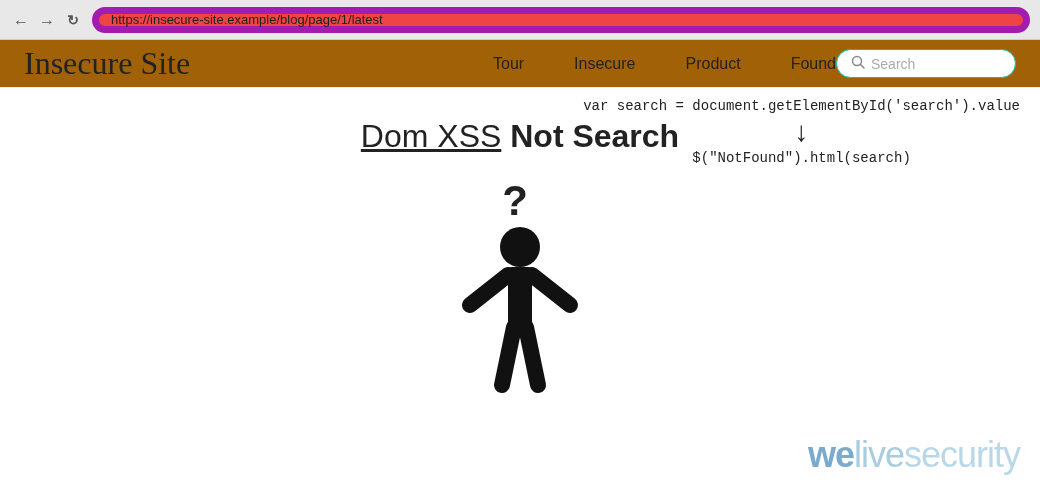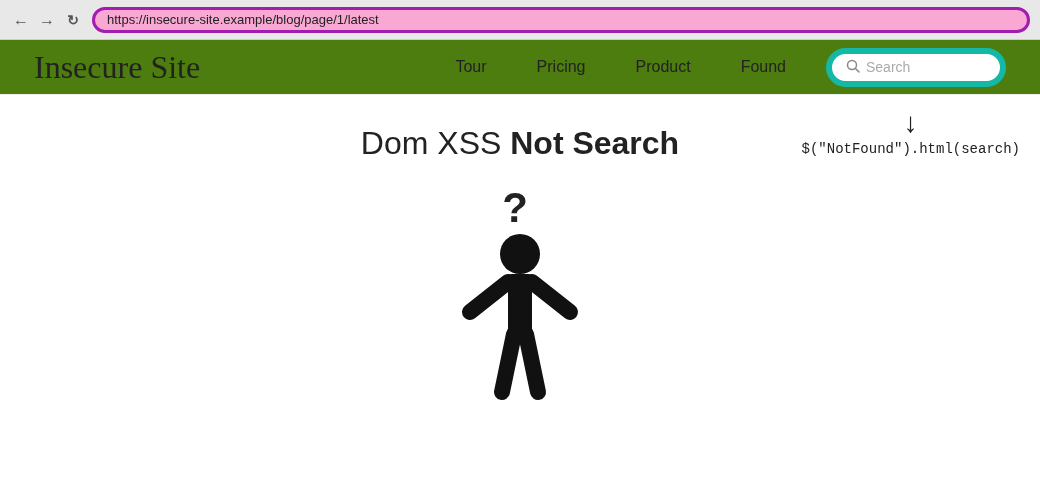--- a/index.html
+++ b/index.html
@@ -44,66 +44,65 @@
       font-weight: bold;
     }
 
     .nav-btn.refresh {
       font-size: 14px;
     }
 
     .address-bar {
       flex: 1;
       height: 26px;
-      border: 3px solid #a21caf;
+      border: 7px solid #a21caf;
       border-radius: 13px;
-      background: #f9a8d4;
+      background: #ef4444;
       padding: 0 12px;
       font-size: 13px;
       color: #222;
       display: flex;
       align-items: center;
     }
 
     
     .site-header {
       display: flex;
       align-items: center;
-      padding: 0 34px;
-      height: 55px;
+      padding: 0 24px;
+      height: 48px;
       border-bottom: 1px solid #eee;
-      background: #4d7c0f;
+      background: #a16207;
     }
 
     .site-logo {
       font-family: 'Brush Script MT', cursive;
       font-size: 32px;
       color: #222;
       margin-right: auto;
       font-weight: normal;
     }
 
     .nav-menu {
       display: flex;
       align-items: flex-end;
       gap: 50px;
-      margin-right: 40px;
     }
 
     .nav-item {
       font-size: 16px;
       color: #222;
       cursor: pointer;
       text-decoration: none;
     }
 
     .search-box {
       display: flex;
       align-items: center;
-      border: 6px solid #14b8a6;
+      border: 1px solid #14b8a6;
       border-radius: 20px;
       padding: 5px 14px;
       gap: 6px;
       width: 180px;
       background: #fff;
     }
 
     .search-icon-svg {
       color: #888;
       font-size: 14px;
@@ -155,20 +154,21 @@
     .not-found-heading {
       text-align: center;
       font-size: 32px;
       color: #222;
       margin-top: 10px;
       margin-bottom: 20px;
     }
 
     .not-found-heading .normal {
       font-weight: normal;
+      text-decoration: underline;
     }
 
     .not-found-heading .bold {
       font-weight: bold;
     }
 
     
     .figure-container {
       display: flex;
       justify-content: center;
@@ -214,39 +214,40 @@
   <div class="address-bar">
     <span>https://insecure-site.example/blog/page/1/latest</span>
   </div>
 </div>
 
 <div class="site-header">
   <div class="site-logo">Insecure Site</div>
 
   <nav class="nav-menu">
     <a class="nav-item">Tour</a>
-    <a class="nav-item">Pricing</a>
+    <a class="nav-item">Insecure</a>
     <a class="nav-item">Product</a>
     <a class="nav-item">Found</a>
   </nav>
 
   <div class="search-box">
     <span class="search-icon-svg">
       <svg width="14" height="14" viewBox="0 0 14 14" fill="none" xmlns="http://www.w3.org/2000/svg">
         <circle cx="6" cy="6" r="4.5" stroke="#888" stroke-width="1.5"></circle>
         <line x1="9.5" y1="9.5" x2="13" y2="13" stroke="#888" stroke-width="1.5" stroke-linecap="round"></line>
       </svg>
     </span>
     <span class="search-input-text">Search</span>
   </div>
 </div>
 
 <div class="main-content">
 
   <div class="code-annotation">
+    <div class="code-line">var search = document.getElementById('search').value</div>
     <div class="arrow-down">↓</div>
     <div class="code-line2">$("NotFound").html(search)</div>
   </div>
 
   <div class="not-found-heading">
     <span class="normal">Dom XSS</span>
     <span> </span>
     <span class="bold">Not Search</span>
   </div>
 
@@ -262,14 +263,17 @@
       <line x1="78" y1="100" x2="40" y2="130" stroke="#111" stroke-width="16" stroke-linecap="round"></line>
 
       <line x1="102" y1="100" x2="140" y2="130" stroke="#111" stroke-width="16" stroke-linecap="round"></line>
 
       <line x1="84" y1="152" x2="72" y2="210" stroke="#111" stroke-width="16" stroke-linecap="round"></line>
 
       <line x1="96" y1="152" x2="108" y2="210" stroke="#111" stroke-width="16" stroke-linecap="round"></line>
     </svg>
   </div>
 
+  <div class="watermark">
+    <span class="we">we</span><span class="live">live</span><span class="security">security</span>
+  </div>
 
 </div>
 
 </body></html>

